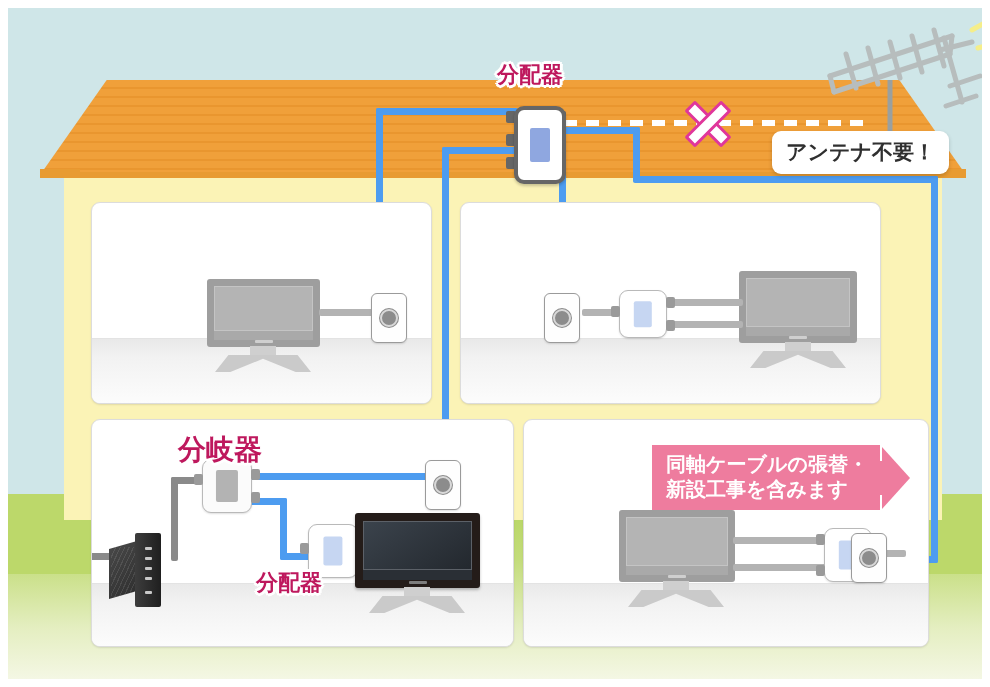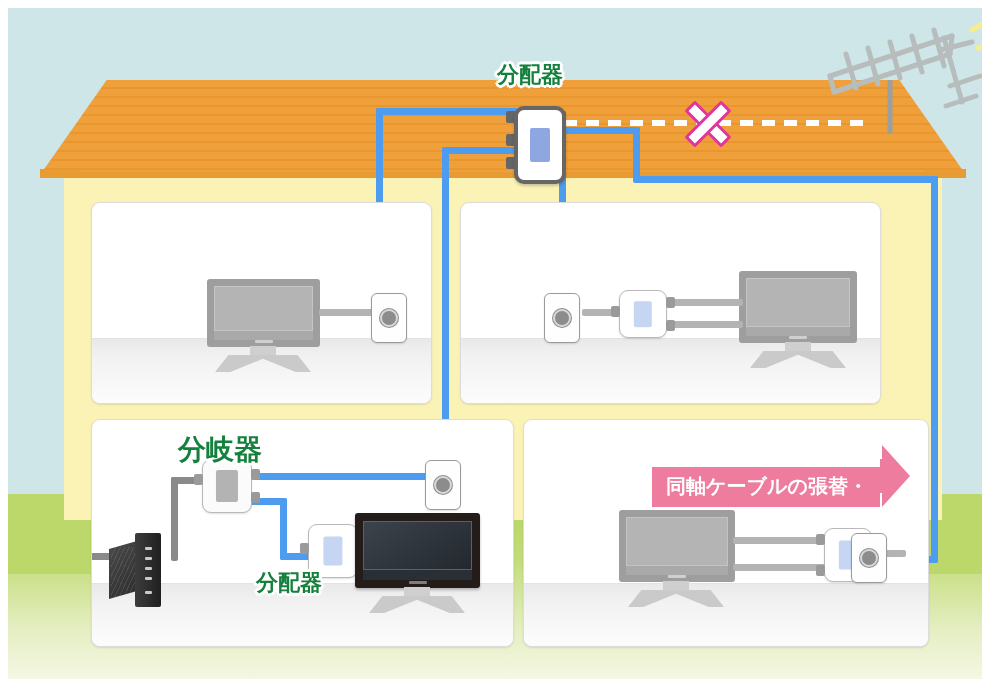--- a/index.html
+++ b/index.html
@@ -78,21 +78,21 @@
   .tv.dark .inner{position:absolute;left:8px;top:8px;right:8px;bottom:18px;
                   background:linear-gradient(145deg,#3b434c,#23282e);border:1px solid #5c6168;box-sizing:border-box;}
   .tv .logo{position:absolute;left:50%;transform:translateX(-50%);bottom:4px;width:18px;height:3px;background:#cfcfcf;border-radius:1px;}
   .tv.dark .logo{background:#7d7d7d;}
   .stand{position:absolute;}
   .stand .neck{position:absolute;left:50%;transform:translateX(-50%);top:0;width:26px;height:10px;background:#cfcfcf;}
   .stand .base{position:absolute;left:50%;transform:translateX(-50%);top:9px;width:96px;height:17px;
                background:#cacaca;clip-path:polygon(0% 100%,14% 0%,86% 0%,100% 100%,84% 100%,50% 22%,16% 100%);}
 
   
-  .lbl{position:absolute;font-weight:bold;color:#15803d;
+  .lbl{position:absolute;font-weight:bold;color:#be185d;
        text-shadow:
         2px 0 0 #fff,-2px 0 0 #fff,0 2px 0 #fff,0 -2px 0 #fff,
         2px 2px 0 #fff,-2px 2px 0 #fff,2px -2px 0 #fff,-2px -2px 0 #fff,
         3px 0 0 #fff,-3px 0 0 #fff,0 3px 0 #fff,0 -3px 0 #fff;
        white-space:nowrap;z-index:20;}
 
   
   .ant{position:absolute;left:786px;top:10px;width:200px;height:120px;z-index:4;}
 
   
@@ -105,21 +105,21 @@
       border:3px solid #e0369b;border-radius:2px;box-sizing:border-box;}
   .xmark span:nth-child(1){transform:translate(-50%,-50%) rotate(45deg);}
   .xmark span:nth-child(2){transform:translate(-50%,-50%) rotate(-45deg);}
 
   
   .bubble{position:absolute;left:764px;top:123px;background:#ffffff;border-radius:9px;
      padding:7px 14px 8px 14px;font-weight:bold;font-size:21px;color:#2f2f2f;z-index:9;
      box-shadow:0 2px 4px rgba(0,0,0,.18);white-space:nowrap;}
 
   
-  .banner{position:absolute;left:644px;top:437px;z-index:12;display:flex;align-items:flex-end;}
+  .banner{position:absolute;left:644px;top:437px;z-index:12;display:flex;align-items:center;}
   .banner .body{background:#ee7c9e;color:#ffffff;font-weight:bold;font-size:20px;line-height:1.25;
      padding:7px 12px 8px 14px;white-space:nowrap;}
   .banner .arrow{width:0;height:0;border-top:31px solid transparent;border-bottom:31px solid transparent;
      border-left:28px solid #ee7c9e;}
   .banner .arrowwrap{position:relative;height:62px;display:flex;align-items:center;}
   .banner .stem{background:#ee7c9e;width:2px;height:34px;}
 
   
   .modem{position:absolute;left:100px;top:524px;width:62px;height:72px;z-index:5;}
   .modem .side{position:absolute;left:0;top:8px;width:28px;height:58px;
@@ -172,20 +172,21 @@
         </g>
       </svg>
     </div>
 
     <div class="dash"></div>
     <div class="xmark">
       <span></span>
         <span></span>
     </div>
 
+    <div class="bubble">アンテナ不要！</div>
 
     <div class="cab" style="left:368px;top:100px;width:142px;height:7px;"></div>
     <div class="cab" style="left:368px;top:100px;width:7px;height:200px;"></div>
 
     <div class="cab" style="left:434px;top:139px;width:78px;height:7px;"></div>
     <div class="cab" style="left:434px;top:139px;width:7px;height:325px;"></div>
 
     <div class="cab" style="left:551px;top:145px;width:7px;height:157px;"></div>
 
     <div class="cab" style="left:548px;top:119px;width:84px;height:7px;"></div>
@@ -327,20 +328,21 @@
       </div>
       <div class="cabg2" style="left:345px;top:130px;width:37px;height:7px;"></div>
     </div>
     <div class="outlet" style="left:843px;top:525px;">
       <div class="jack"></div>
     </div>
 
     <div class="banner">
       <div class="body">
         <div>同軸ケーブルの張替・</div>
+        <div>新設工事を含みます</div>
       </div>
       <div class="arrowwrap">
         <div class="stem"></div>
         <div class="arrow"></div>
       </div>
     </div>
 
   </div>
 </div>
 

